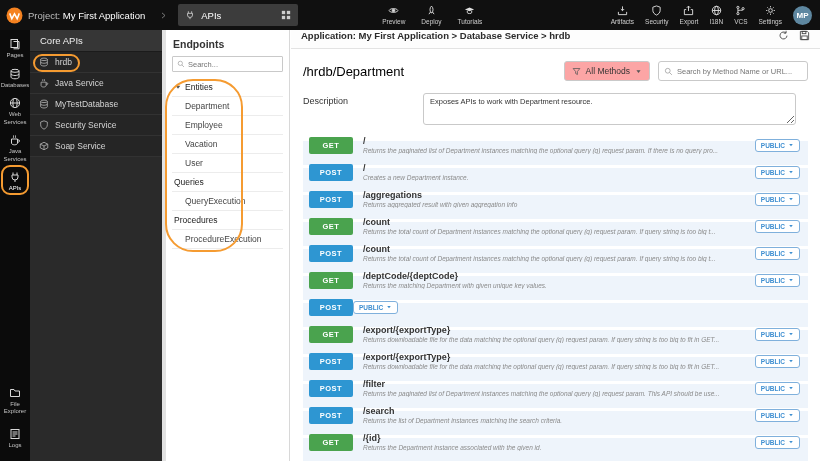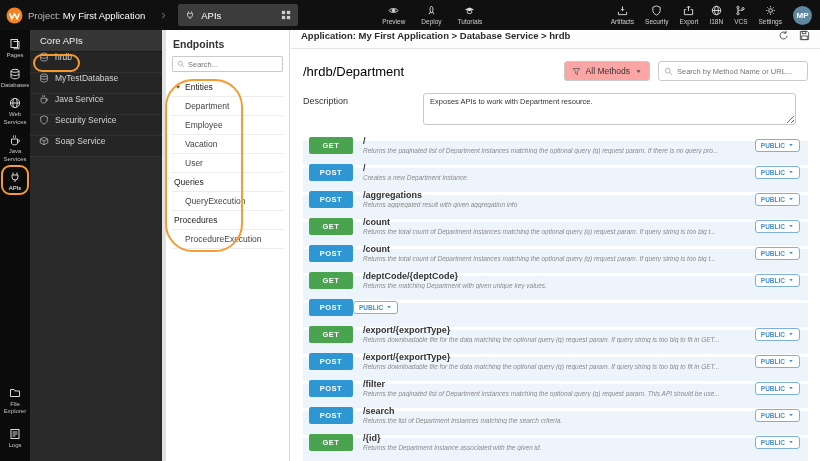--- a/index.html
+++ b/index.html
@@ -29,21 +29,21 @@
   .rail { position:absolute; left:0; top:30px; width:30px; height:431px; background:#0b0b0b; display:flex; flex-direction:column; padding:8px 0 12px; z-index:4; }
   .rail-group { display:flex; flex-direction:column; gap:8px; }
   .rail-bottom { margin-top:auto; gap:12px; }
   .rail-item { width:30px; display:flex; flex-direction:column; align-items:center; gap:2px; color:#c4c4c4; font-size:6px; text-align:center; line-height:1.25; cursor:pointer; }
   .rail-item .ic { width:12px; height:12px; color:#d8d8d8; }
   .rail-item.highlighted { color:#fff; }
 
   
   .core { position:absolute; left:30px; top:30px; width:132px; height:431px; background:#2a2a2a; z-index:3; }
   .core-title { height:22px; line-height:22px; padding-left:10px; color:#eee; font-size:9.5px; background:#363636; border-bottom:1px solid #1b1b1b; }
-  .core-item { height:21px; display:flex; gap:6px; padding-left:9px; color:#d5d5d5; font-size:8.5px; background:#252525; border-bottom:1px solid #323232; cursor:pointer; }
+  .core-item { height:21px; display:flex; align-items:center; gap:6px; padding-left:9px; color:#d5d5d5; font-size:8.5px; background:#252525; border-bottom:1px solid #323232; cursor:pointer; }
   .core-item .ic { width:10px; height:10px; color:#b0b0b0; }
 
   .vdivider { position:absolute; left:162px; top:30px; width:4px; height:431px; background:#e2e2e2; z-index:3; }
 
   
   .endpoints { position:absolute; left:166px; top:30px; width:124px; height:431px; background:#fff; border-right:1px solid #d8d8d8; padding:6px 6px 0; z-index:3; }
   .ep-title { font-size:10.5px; font-weight:600; color:#333; margin:2px 0 6px 1px; }
   .ep-search { height:16px; border:1px solid #c9c9c9; border-radius:1px; display:flex; align-items:center; padding:0 4px; gap:3px; background:#fff; }
   .ep-search .ic { width:8px; height:8px; color:#999; }
   .ep-search input { border:0; outline:0; width:100%; font-size:7.5px; color:#555; background:transparent; font-family:inherit; }
@@ -320,37 +320,37 @@
             <path d="M2 2.8 V9.2 C2 10 4 10.8 6 10.8 C8 10.8 10 10 10 9.2 V2.8"></path>
             <path d="M2 6 C2 6.8 4 7.5 6 7.5 C8 7.5 10 6.8 10 6"></path>
           </svg>
         </span>
         <span>hrdb</span>
       </div>
 
       <div class="core-item">
         <span class="ic">
           <svg viewBox="0 0 12 12" width="100%" height="100%" fill="none" stroke="currentColor" stroke-width="1">
+            <path d="M2.5 5 H8.5 V9 C8.5 10 7.5 10.8 5.5 10.8 C3.5 10.8 2.5 10 2.5 9 Z"></path>
+            <path d="M8.5 6 H10 C10.8 6 10.8 8.4 8.5 8.4"></path>
+            <path d="M4.5 1.5 C5 2.3 4 2.7 4.5 3.7 M6.5 1.5 C7 2.3 6 2.7 6.5 3.7"></path>
+          </svg>
+        </span>
+        <span>Java Service</span>
+      </div>
+
+      <div class="core-item">
+        <span class="ic">
+          <svg viewBox="0 0 12 12" width="100%" height="100%" fill="none" stroke="currentColor" stroke-width="1">
             <ellipse cx="6" cy="2.8" rx="4" ry="1.5"></ellipse>
             <path d="M2 2.8 V9.2 C2 10 4 10.8 6 10.8 C8 10.8 10 10 10 9.2 V2.8"></path>
             <path d="M2 6 C2 6.8 4 7.5 6 7.5 C8 7.5 10 6.8 10 6"></path>
           </svg>
         </span>
         <span>MyTestDatabase</span>
-      </div>
-
-      <div class="core-item">
-        <span class="ic">
-          <svg viewBox="0 0 12 12" width="100%" height="100%" fill="none" stroke="currentColor" stroke-width="1">
-            <path d="M2.5 5 H8.5 V9 C8.5 10 7.5 10.8 5.5 10.8 C3.5 10.8 2.5 10 2.5 9 Z"></path>
-            <path d="M8.5 6 H10 C10.8 6 10.8 8.4 8.5 8.4"></path>
-            <path d="M4.5 1.5 C5 2.3 4 2.7 4.5 3.7 M6.5 1.5 C7 2.3 6 2.7 6.5 3.7"></path>
-          </svg>
-        </span>
-        <span>Java Service</span>
       </div>
 
       <div class="core-item">
         <span class="ic">
           <svg viewBox="0 0 12 12" width="100%" height="100%" fill="none" stroke="currentColor" stroke-width="1">
             <path d="M6 1 L10 2.4 V5.8 C10 8.4 8.2 10 6 11 C3.8 10 2 8.4 2 5.8 V2.4 Z"></path>
           </svg>
         </span>
         <span>Security Service</span>
       </div>

